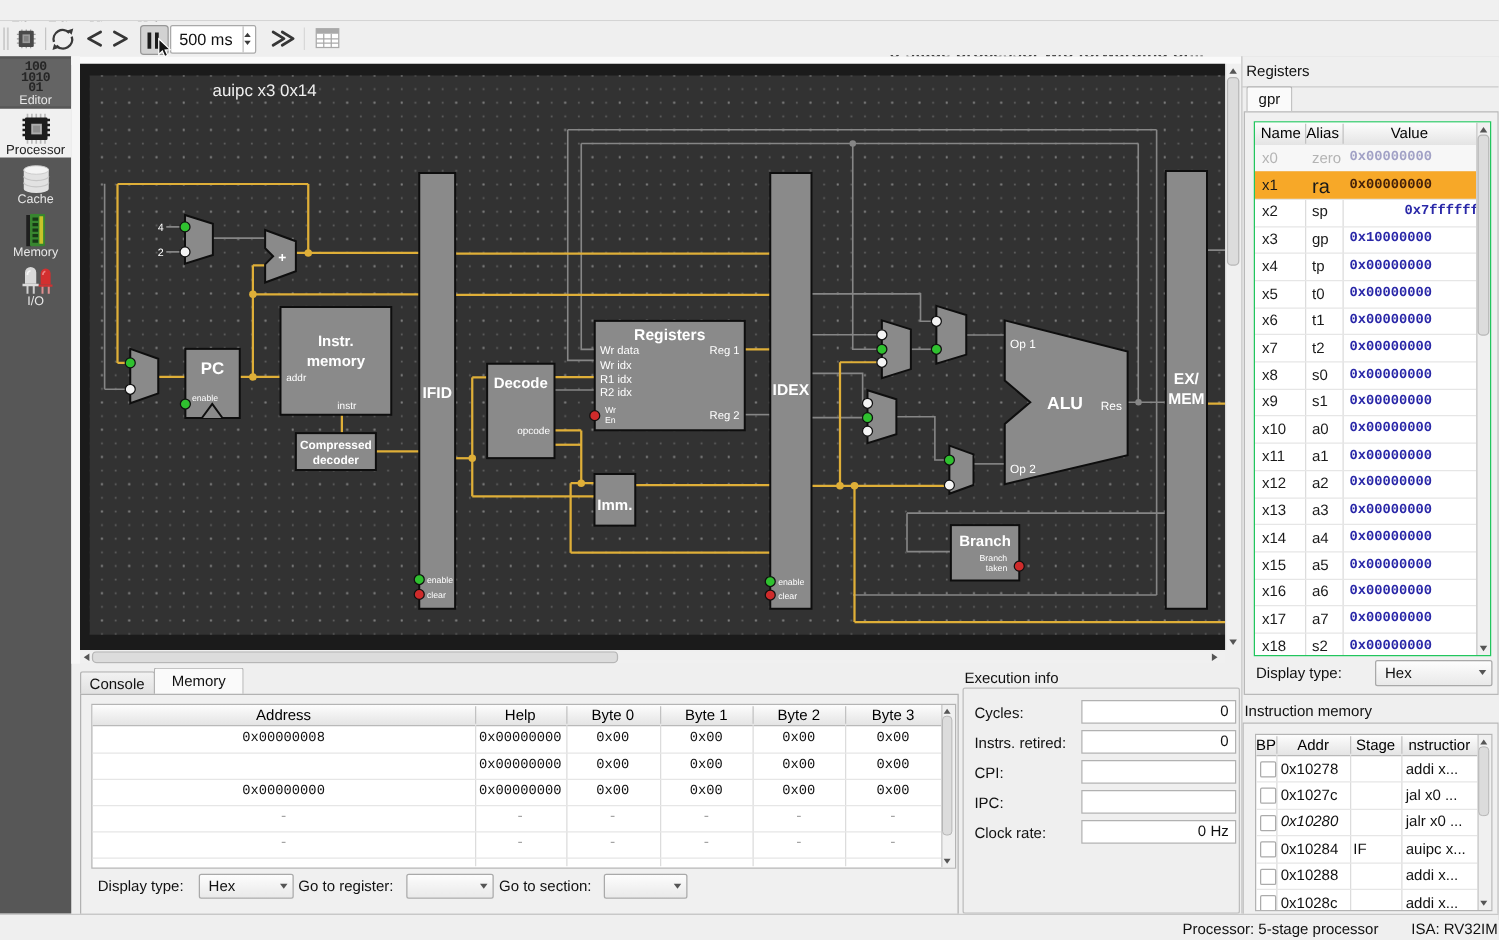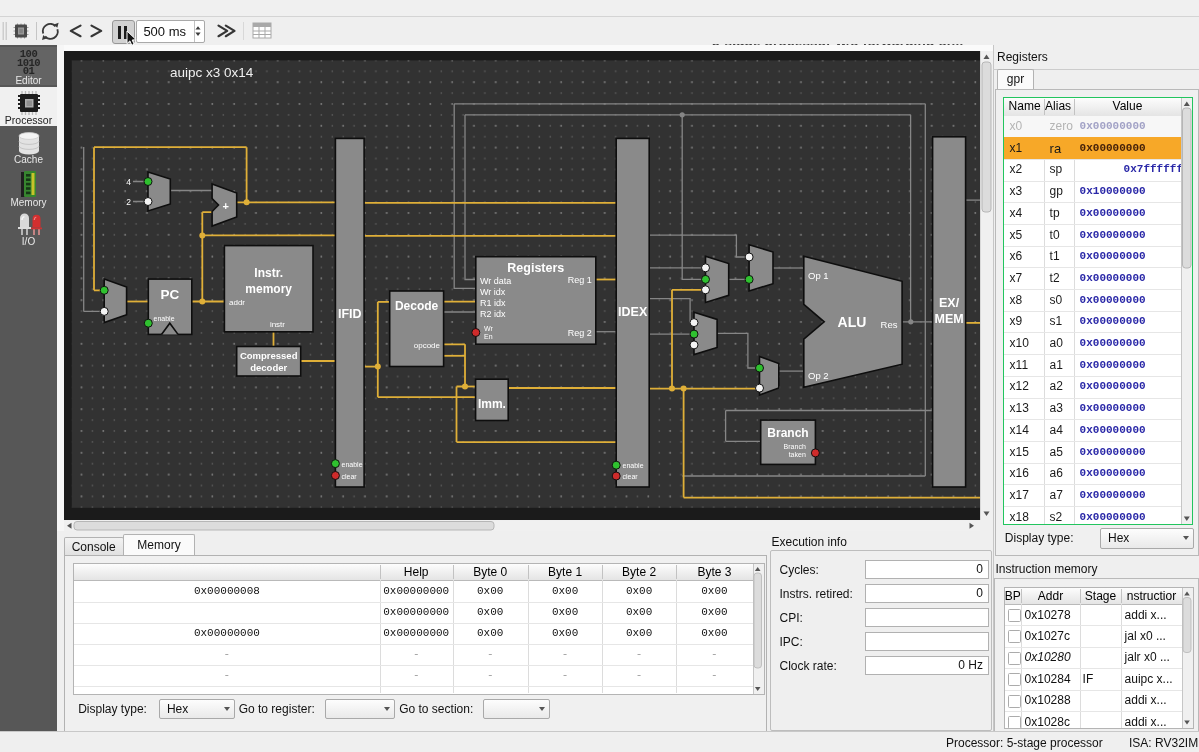--- a/index.html
+++ b/index.html
@@ -373,21 +373,21 @@
     <div class="abs" style="left:40.1px;top:1px;width:1px;height:16px;background:#c2c2c2;"></div>
     <div class="abs" style="left:70.9px;top:1px;width:1px;height:16px;background:#c2c2c2;"></div>
     <div class="abs" style="left:40.1px;top:18px;width:1px;height:409px;background:#dcdcdc;"></div>
     <div class="abs" style="left:70.9px;top:18px;width:1px;height:409px;background:#dcdcdc;"></div>
     <div class="abs" style="left:0;top:18.0px;width:177px;height:21.7px;background:#f7f7f7;border-bottom:1px solid #e6e6e6;"></div>
     <div class="abs" style="left:6px;top:21.5px;font-size:12px;color:#b4b4b4;">x0</div>
     <div class="abs" style="left:46px;top:21.5px;font-size:12px;color:#b4b4b4;">zero</div>
     <div class="abs mono" style="left:76px;top:22.5px;font-size:11px;font-weight:bold;color:#a2a2c6;">0x00000000</div>
     <div class="abs" style="left:0;top:39.7px;width:177px;height:21.7px;background:#f7a828;border-bottom:1px solid #e6e6e6;"></div>
     <div class="abs" style="left:6px;top:43.2px;font-size:12px;color:#1a1a1a;">x1</div>
-    <div class="abs" style="left:46px;top:43.2px;font-size:13px;color:#1a1a1a;">ra</div>
+    <div class="abs" style="left:46px;top:43.2px;font-size:16px;color:#1a1a1a;">ra</div>
     <div class="abs mono" style="left:76px;top:44.2px;font-size:11px;font-weight:bold;color:#46220a;">0x00000000</div>
     <div class="abs" style="left:0;top:61.4px;width:177px;height:21.7px;border-bottom:1px solid #e6e6e6;"></div>
     <div class="abs" style="left:6px;top:64.9px;font-size:12px;color:#1a1a1a;">x2</div>
     <div class="abs" style="left:46px;top:64.9px;font-size:12px;color:#1a1a1a;">sp</div>
     <div class="abs mono" style="left:76px;top:65.9px;font-size:11px;font-weight:bold;color:#2a28a8;margin-left:44px;">0x7ffffff0</div>
     <div class="abs" style="left:0;top:83.1px;width:177px;height:21.7px;border-bottom:1px solid #e6e6e6;"></div>
     <div class="abs" style="left:6px;top:86.6px;font-size:12px;color:#1a1a1a;">x3</div>
     <div class="abs" style="left:46px;top:86.6px;font-size:12px;color:#1a1a1a;">gp</div>
     <div class="abs mono" style="left:76px;top:87.6px;font-size:11px;font-weight:bold;color:#2a28a8;">0x10000000</div>
     <div class="abs" style="left:0;top:104.8px;width:177px;height:21.7px;border-bottom:1px solid #e6e6e6;"></div>
@@ -508,20 +508,21 @@
       <path d="M5,136.5 l2.8,-4 h-5.6 z" fill="#555"></path>
       <rect x="1" y="9.5" width="8" height="55" rx="3" fill="#dcdcdc" stroke="#b6b6b6" stroke-width="0.8"></rect>
     </svg>
   </div>
 
 <div class="abs" style="left:63.7px;top:537px;width:58px;height:18px;background:linear-gradient(#f2f2f2,#e0e0e0);border:1px solid #b2b2b2;border-bottom:none;border-radius:2px 2px 0 0;font-size:12px;color:#111;text-align:center;line-height:18px;">Console</div>
 <div class="abs" style="left:123px;top:533.5px;width:70px;height:21px;background:#fafafa;border:1px solid #b2b2b2;border-bottom:none;border-radius:2px 2px 0 0;font-size:12px;color:#111;text-align:center;line-height:21px;">Memory</div>
 <div class="abs" style="left:63.5px;top:554.5px;width:701px;height:175px;background:#f0f0f0;border:1px solid #b2b2b2;"></div>
 <div class="abs" id="memtable" style="left:73px;top:563.3px;width:689.5px;height:129.9px;background:#fff;border:1px solid #b4b4b4;overflow:hidden;">
     <div class="abs" style="left:0;top:0;width:679px;height:15.7px;background:linear-gradient(#fdfdfd,#e4e4e4);border-bottom:1px solid #b9b9b9;"></div>
+    <div class="abs" style="left:0.0px;top:0.5px;width:305.8px;font-size:12px;text-align:center;">Address</div>
     <div class="abs" style="left:305.8px;top:0.5px;width:72.8px;font-size:12px;text-align:center;">Help</div>
     <div class="abs" style="left:305.8px;top:1px;width:1px;height:13.7px;background:#c2c2c2;"></div>
     <div class="abs" style="left:305.8px;top:15.7px;width:1px;height:113px;background:#dcdcdc;"></div>
     <div class="abs" style="left:378.6px;top:0.5px;width:75.2px;font-size:12px;text-align:center;">Byte 0</div>
     <div class="abs" style="left:378.6px;top:1px;width:1px;height:13.7px;background:#c2c2c2;"></div>
     <div class="abs" style="left:378.6px;top:15.7px;width:1px;height:113px;background:#dcdcdc;"></div>
     <div class="abs" style="left:453.8px;top:0.5px;width:74.6px;font-size:12px;text-align:center;">Byte 1</div>
     <div class="abs" style="left:453.8px;top:1px;width:1px;height:13.7px;background:#c2c2c2;"></div>
     <div class="abs" style="left:453.8px;top:15.7px;width:1px;height:113px;background:#dcdcdc;"></div>
     <div class="abs" style="left:528.4px;top:0.5px;width:73.4px;font-size:12px;text-align:center;">Byte 2</div>

